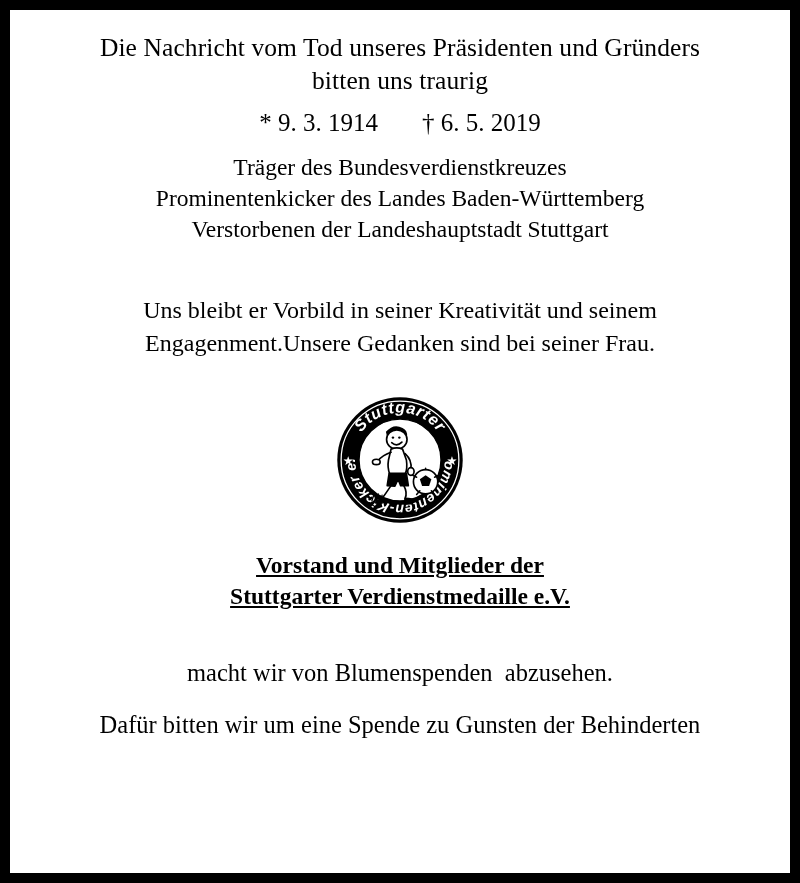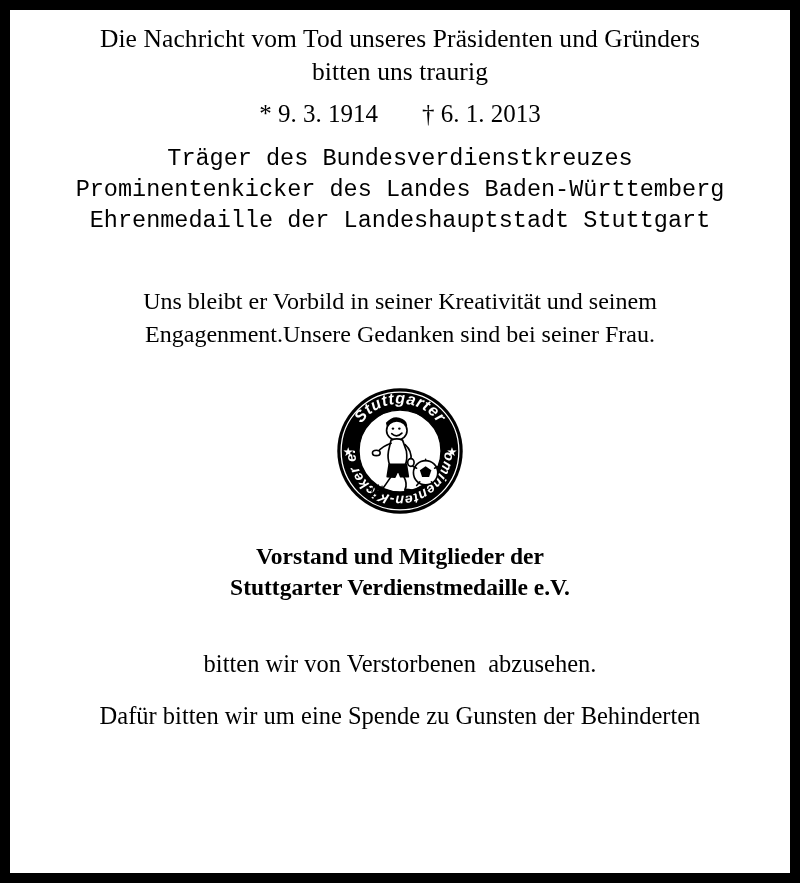--- a/index.html
+++ b/index.html
@@ -22,21 +22,21 @@
     background: #ffffff;
     border: 10px solid #000000;
     overflow: hidden;
   }
 
   .sheet {
     box-sizing: border-box;
     width: 100%;
     height: 100%;
     background: #ffffff;
-    padding: 12px 34px 14px 34px;
+    padding: 21px 34px 14px 34px;
     text-align: center;
   }
 
   
   .lead {
     font-size: 25.5px;
     line-height: 1.30;
     letter-spacing: 0.1px;
     margin: 0;
   }
@@ -55,21 +55,20 @@
     line-height: 1.25;
     margin: 10px 0 0 0;
     white-space: pre;
   }
   .dates .gap { display: inline-block; width: 44px; }
 
   .honours {
     font-size: 23.5px;
     line-height: 1.32;
     margin: 13px 0 0 0;
-    font-family: Liberation Mono, monospace;
   }
   .honours .line { display: block; white-space: pre; }
 
   .tribute {
     font-size: 24px;
     line-height: 1.38;
     margin: 49px 0 0 0;
     font-family: Liberation Serif, serif;
   }
   .tribute .line { display: block; white-space: pre; }
@@ -85,21 +84,21 @@
     width: 128px;
     height: 128px;
   }
 
   .signature {
     font-size: 23.5px;
     line-height: 1.33;
     font-weight: bold;
     margin: 26px 0 0 0;
   }
-  .signature .line { display: block; white-space: pre; }
+  .signature .line { display: block; white-space: pre; text-decoration: underline; }
 
   .ceremony {
     font-size: 24.5px;
     line-height: 1.33;
     margin: 45px 0 0 0;
   }
   .ceremony .line { display: block; white-space: pre; }
 
   .donation {
     font-size: 24.5px;
@@ -113,26 +112,26 @@
 
 <div class="notice">
   <div class="sheet">
 
     <div class="lead">
       <span class="line">Die Nachricht vom Tod unseres Präsidenten und Gründers</span>
       <span class="line">bitten uns traurig</span>
     </div>
 
 
-    <div class="dates"><span>* 9. 3. 1914</span><span class="gap"></span><span>† 6. 1. 2013</span></div>
+    <div class="dates"><span>* 9. 3. 1914</span><span class="gap"></span><span>† 6. 5. 2019</span></div>
 
     <div class="honours">
       <span class="line">Träger des Bundesverdienstkreuzes</span>
       <span class="line">Prominentenkicker des Landes Baden-Württemberg</span>
-      <span class="line">Ehrenmedaille der Landeshauptstadt Stuttgart</span>
+      <span class="line">Verstorbenen der Landeshauptstadt Stuttgart</span>
     </div>
 
     <div class="tribute">
       <span class="line">Uns bleibt er Vorbild in seiner Kreativität und seinem</span>
       <span class="line">Engagenment.Unsere Gedanken sind bei seiner Frau.</span>
     </div>
 
     <div class="logo-wrap">
       <svg class="club-logo" viewBox="0 0 200 200" xmlns="http://www.w3.org/2000/svg">
         <defs>
@@ -194,21 +193,21 @@
         </g>
       </svg>
     </div>
 
     <div class="signature">
       <span class="line">Vorstand und Mitglieder der</span>
       <span class="line">Stuttgarter Verdienstmedaille e.V.</span>
     </div>
 
     <div class="ceremony">
-      <span class="line">bitten wir von Verstorbenen  abzusehen.</span>
+      <span class="line">macht wir von Blumenspenden  abzusehen.</span>
     </div>
 
     <div class="donation">
       <span class="line">Dafür bitten wir um eine Spende zu Gunsten der Behinderten</span>
 
     </div>
 
   </div>
 </div>
 

